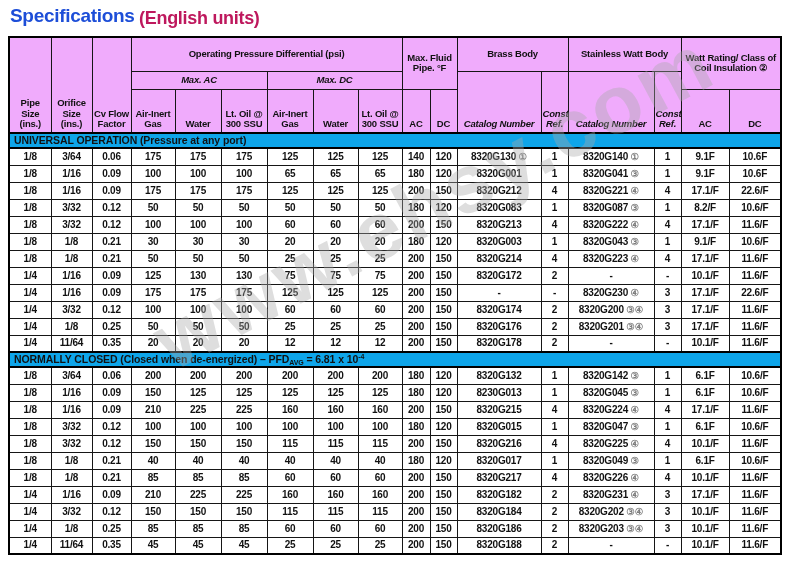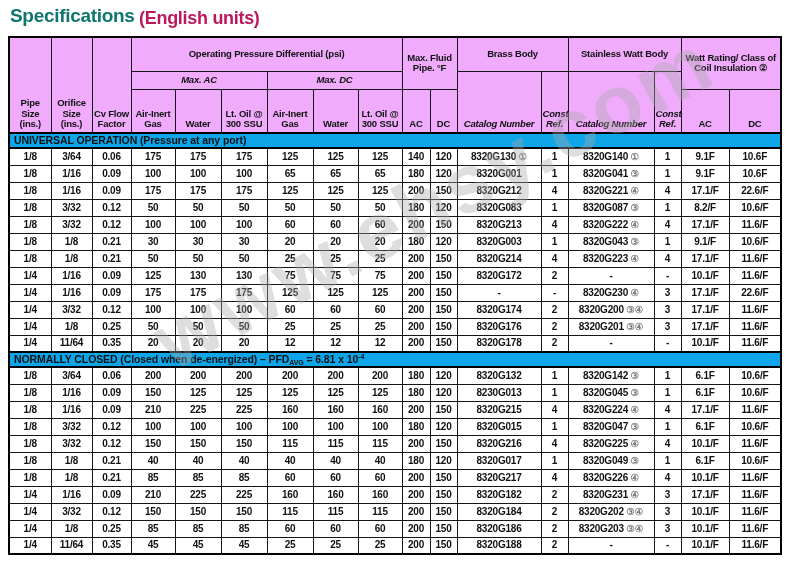--- a/index.html
+++ b/index.html
@@ -3,21 +3,21 @@
 <meta charset="utf-8">
 <style>
   * { box-sizing: border-box; }
   html,body { margin:0; padding:0; }
   body {
     width:790px; height:571px; position:relative; overflow:hidden;
     background:#ffffff;
     font-family:"Liberation Sans", sans-serif;
   }
   .page-title { margin:5px 0 7px 10px; white-space:nowrap; }
-  .page-title .main { font-size:19px; font-weight:bold; color:#0f766e; letter-spacing:-0.3px; }
+  .page-title .main { font-size:19px; font-weight:bold; color:#1d4ed8; letter-spacing:-0.3px; }
   .page-title .sub  { font-size:18px; font-weight:bold; color:#be185d; letter-spacing:-0.3px; }
 
   table.spec {
     margin-left:8px;
     width:774px;
     border-collapse:collapse;
     table-layout:fixed;
     border:2px solid #000;
     font-weight:bold;
     color:#111;

